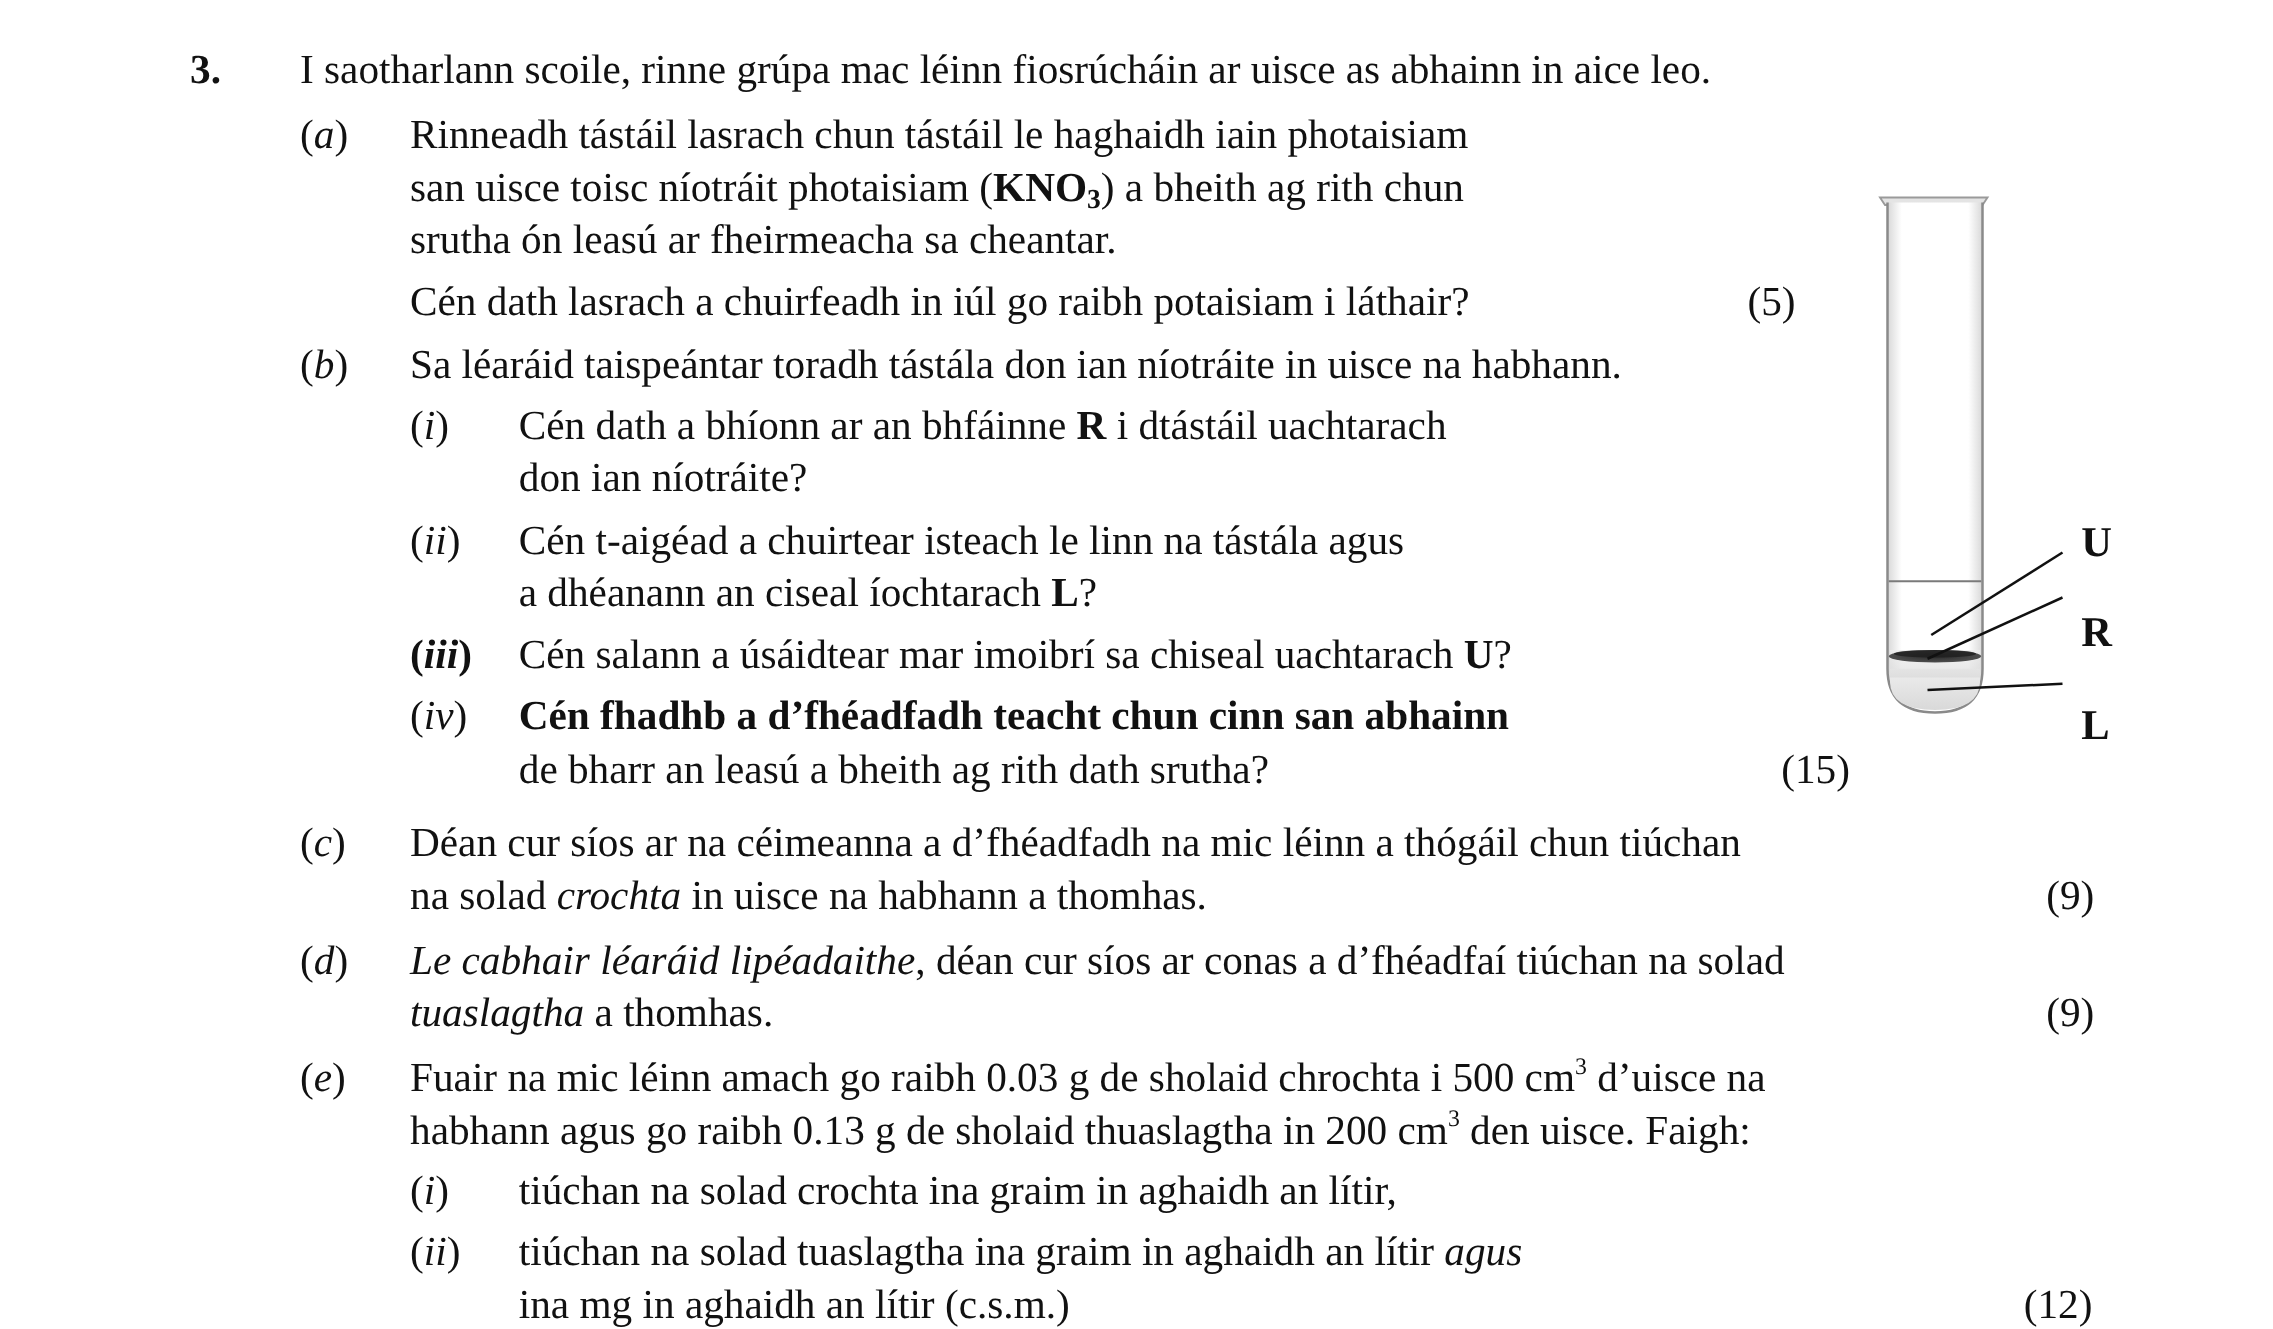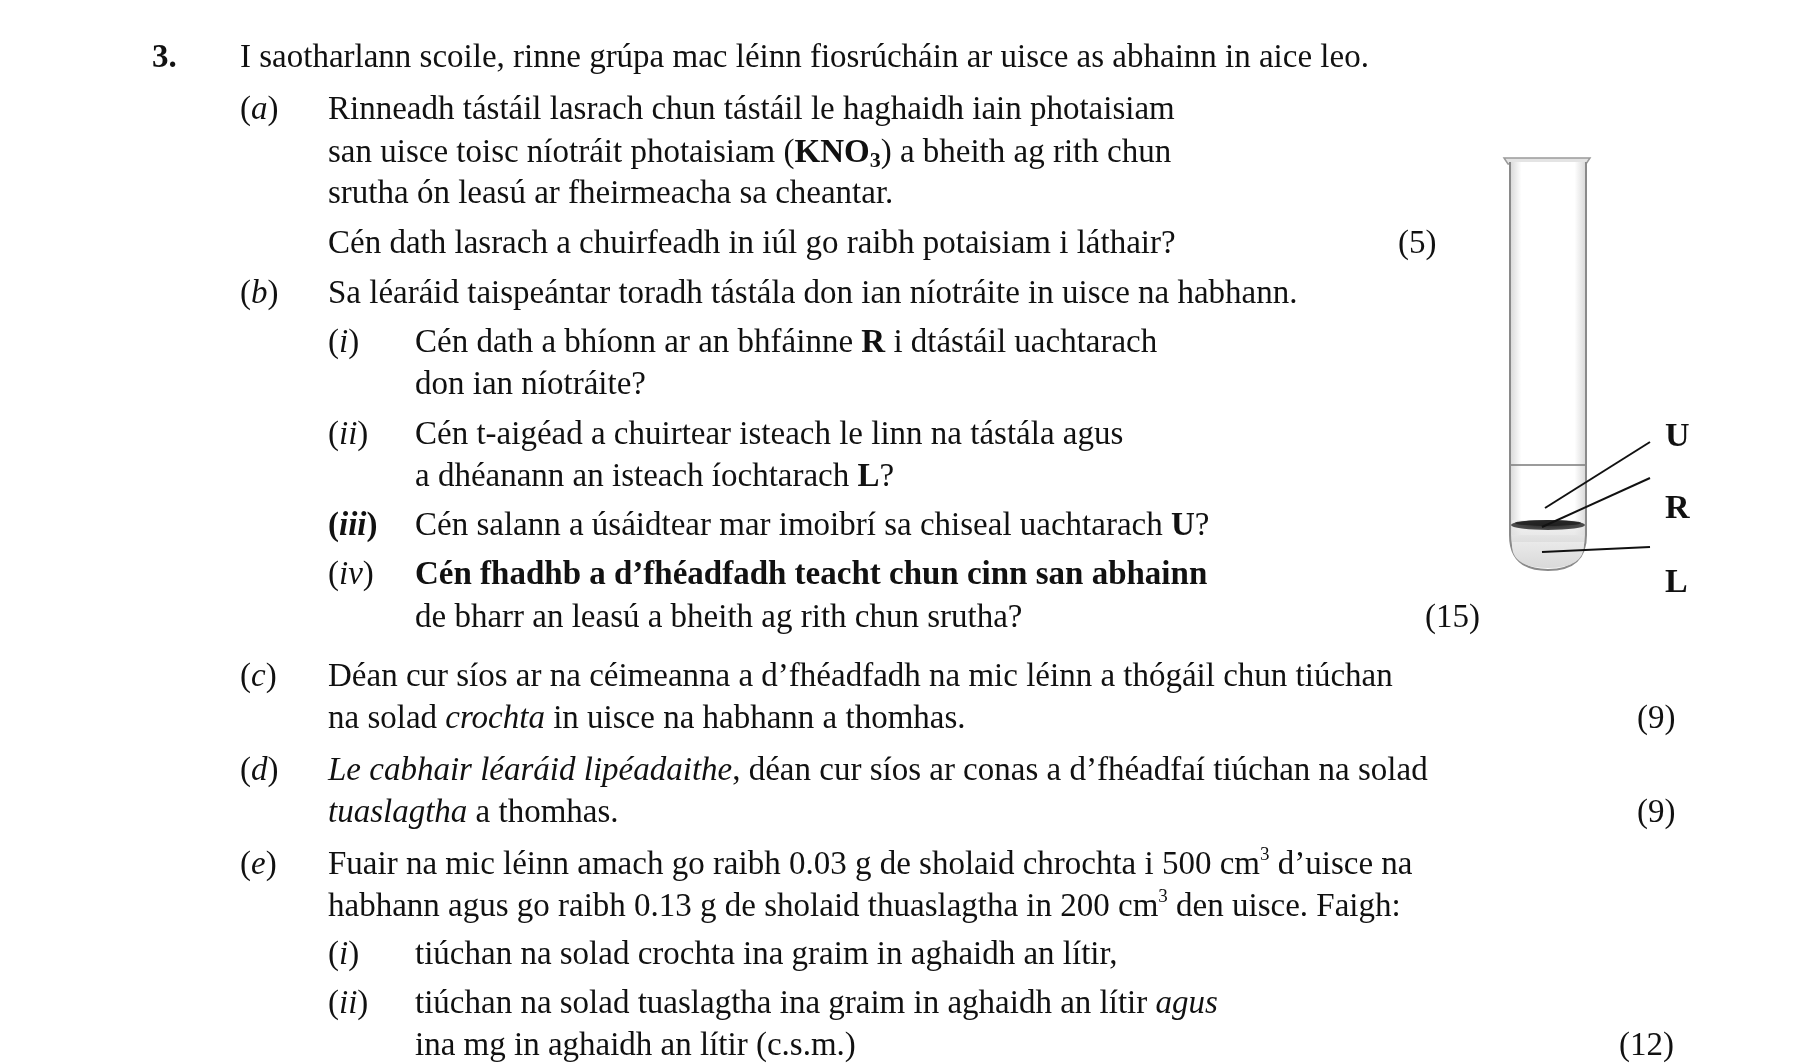--- a/index.html
+++ b/index.html
@@ -28,28 +28,28 @@
 
 <div class="ln" style="left:240px;top:276px;">(<span class="i">b</span>)</div>
 <div class="ln" style="left:328px;top:276px;">Sa léaráid taispeántar toradh tástála don ian níotráite in uisce na habhann.</div>
 
 <div class="ln" style="left:328px;top:325px;">(<span class="i">i</span>)</div>
 <div class="ln" style="left:415px;top:325px;"><span>Cén dath a bhíonn ar an bhfáinne </span><span class="b">R</span><span> i dtástáil uachtarach</span></div>
 <div class="ln" style="left:415px;top:367px;">don ian níotráite?</div>
 
 <div class="ln" style="left:328px;top:417px;">(<span class="i">ii</span>)</div>
 <div class="ln" style="left:415px;top:417px;">Cén t-aigéad a chuirtear isteach le linn na tástála agus</div>
-<div class="ln" style="left:415px;top:459px;"><span>a dhéanann an isteach íochtarach </span><span class="b">L</span><span>?</span></div>
+<div class="ln" style="left:415px;top:459px;"><span>a dhéanann an ciseal íochtarach </span><span class="b">L</span><span>?</span></div>
 
 <div class="ln" style="left:328px;top:508px;font-weight:bold;">(<span class="i">iii</span>)</div>
 <div class="ln" style="left:415px;top:508px;"><span>Cén salann a úsáidtear mar imoibrí sa chiseal uachtarach </span><span class="b">U</span><span>?</span></div>
 
 <div class="ln" style="left:328px;top:557px;">(<span class="i">iv</span>)</div>
 <div class="ln" style="left:415px;top:557px;font-weight:bold;">Cén fhadhb a d’fhéadfadh teacht chun cinn san abhainn</div>
-<div class="ln" style="left:415px;top:600px;">de bharr an leasú a bheith ag rith chun srutha?</div>
+<div class="ln" style="left:415px;top:600px;">de bharr an leasú a bheith ag rith dath srutha?</div>
 <div class="mark" style="left:1381px;top:600px;margin-left:44px;">(15)</div>
 
 <div class="ln" style="left:240px;top:659px;">(<span class="i">c</span>)</div>
 <div class="ln" style="left:328px;top:659px;">Déan cur síos ar na céimeanna a d’fhéadfadh na mic léinn a thógáil chun tiúchan</div>
 <div class="ln" style="left:328px;top:701px;"><span>na solad </span><span class="i">crochta</span><span> in uisce na habhann a thomhas.</span></div>
 <div class="mark" style="left:1637px;top:701px;">(9)</div>
 
 <div class="ln" style="left:240px;top:753px;">(<span class="i">d</span>)</div>
 <div class="ln" style="left:328px;top:753px;"><span class="i">Le cabhair léaráid lipéadaithe</span><span>, déan cur síos ar conas a d’fhéadfaí tiúchan na solad</span></div>
 <div class="ln" style="left:328px;top:795px;"><span class="i">tuaslagtha</span><span> a thomhas.</span></div>

